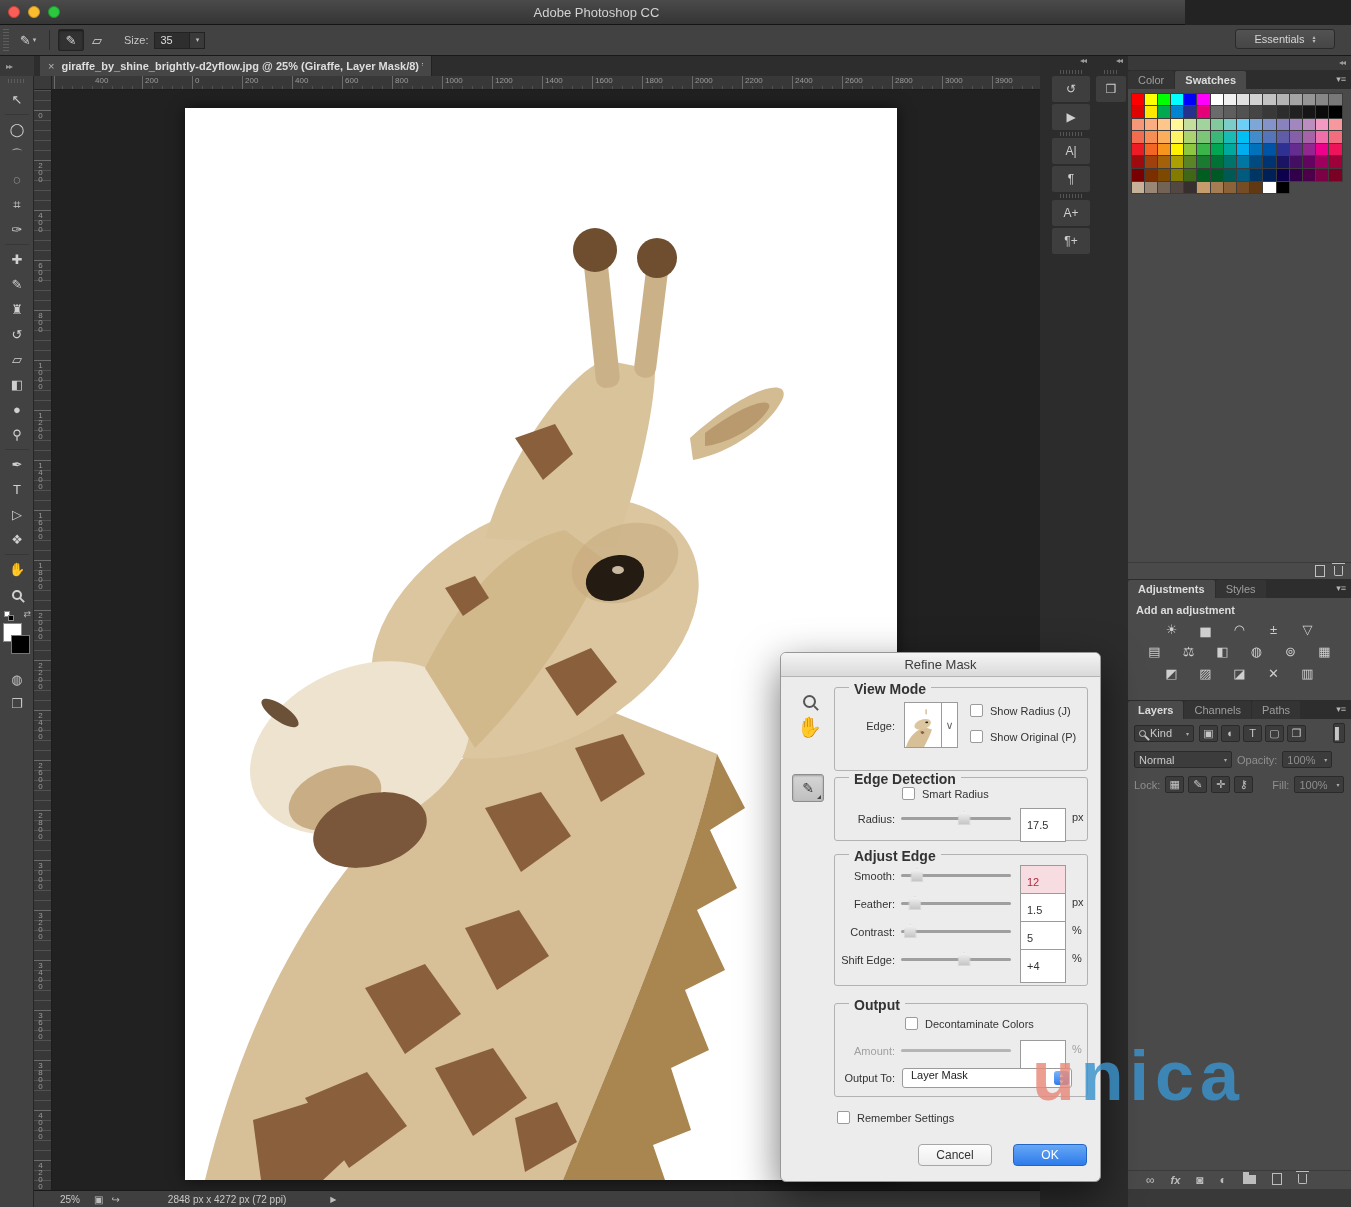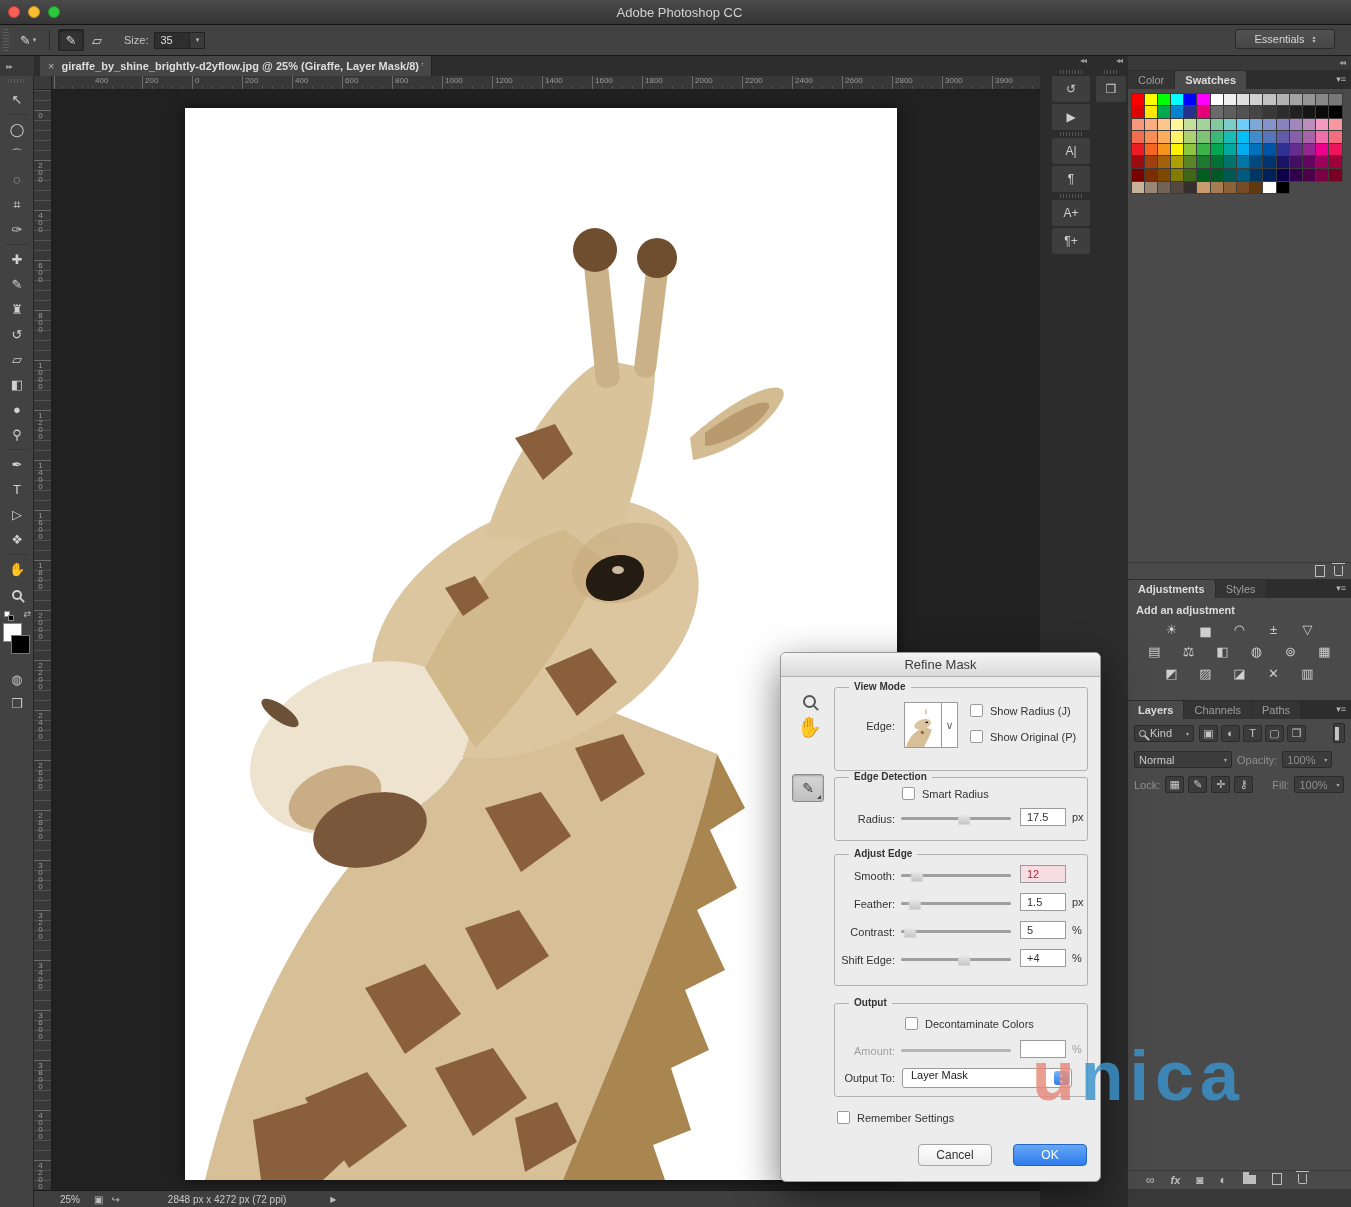--- a/index.html
+++ b/index.html
@@ -2,21 +2,21 @@
 <html><head>
 <meta charset="utf-8">
 <style>
   * { margin:0; padding:0; box-sizing:border-box; }
   html,body { width:1351px; height:1207px; background:#232323; overflow:hidden;
     font-family:"Liberation Sans", sans-serif; -webkit-font-smoothing:antialiased; }
   #app { position:relative; width:1351px; height:1207px; background:#232323; font-size:11px; color:#ccc; }
   .abs { position:absolute; }
 
   
-  #titlebar { left:0; top:0; width:1351px; height:25px;
+  #titlebar { left:0; top:0; width:1185px; height:25px;
     background:linear-gradient(#4a4a4a,#353535); border-bottom:1px solid #141414;
     display:flex; align-items:center; justify-content:center;padding-left:8px; }
   #titlebar .title { color:#d2d2d2; font-size:13px; }
   .lights { position:absolute; left:8px; top:6px; display:flex; gap:8px; }
   .light { width:12px; height:12px; border-radius:50%; }
   .light.red { background:#f95f57; border:1px solid #c9423c; }
   .light.yellow { background:#fbbd2e; border:1px solid #c89327; }
   .light.green { background:#2bc840; border:1px solid #1f9a2f; }
 
   
@@ -152,28 +152,28 @@
     display:flex; align-items:center; gap:16px; padding-left:18px; color:#bdbdbd; }
   #layers-foot .g { font-size:12px; }
   #layers-foot .fx { font-style:italic; font-weight:bold; font-size:11px; }
 
   
   #dialog { left:780px; top:652px; width:321px; height:530px; background:#ececec; border:1px solid #979797;
     border-radius:6px; box-shadow:0 14px 40px rgba(0,0,0,.55); color:#333; }
   #dialog-title { height:24px; background:linear-gradient(#f4f4f4,#dadada); border-bottom:1px solid #b4b4b4;
     border-radius:5px 5px 0 0; display:flex; align-items:center; justify-content:center; font-size:13px; color:#3c3c3c; }
   .gbox { position:absolute; left:53px; width:254px; border:1px solid #b2b2b2; border-radius:3px; }
-  .gbox .legend { position:absolute; top:-7px; left:14px; background:#ececec; padding:0 5px; font-weight:bold; font-size:10px; color:#333; }
+  .gbox .legend { position:absolute; top:-7px; left:14px; background:#ececec; padding:0 5px; font-weight:bold; font-size:14px; color:#333; }
   .cb { width:13px; height:13px; background:#fff; border:1px solid #9b9b9b; border-radius:2px; display:inline-block; flex:none; }
   .cbrow { position:absolute; display:flex; align-items:center; gap:7px; font-size:11px; color:#333; }
   .dlabel { position:absolute; font-size:11px; color:#333; text-align:right; }
   .slider { position:absolute; width:110px; height:3px; background:#9f9f9f; border-radius:2px; }
   .slider .thumb { position:absolute; top:-6px; width:13px; height:14px; background:linear-gradient(#f2f2f2,#c6c6c6);
     clip-path:polygon(50% 0, 100% 38%, 100% 100%, 0 100%, 0 38%); transform:translateX(-50%); }
-  .vbox { position:absolute; width:46px; height:18px; background:#fff; border:1px solid #9b9b9b;
+  .vbox { position:absolute; width:46px; height:34px; background:#fff; border:1px solid #9b9b9b;
     font-size:11px; color:#333; display:flex; align-items:center; padding-left:6px; }
   .vbox.hl { color:#b0293a; background:#f7dde2; }
   .suffix { position:absolute; font-size:11px; color:#333; }
   .grayed { color:#a0a0a0 !important; }
   #dlg-zoom { position:absolute; left:22px; top:42px; color:#555; }
   #dlg-hand { position:absolute; left:16px; top:62px; font-size:20px; color:#555; }
   #dlg-brush { position:absolute; left:11px; top:121px; width:32px; height:28px;
     background:linear-gradient(#d6d6d6,#bfbfbf); border:1px solid #8d8d8d; border-radius:3px;
     display:flex; align-items:center; justify-content:center; font-size:14px; color:#333;
     box-shadow:inset 0 1px 2px rgba(0,0,0,.25); }

